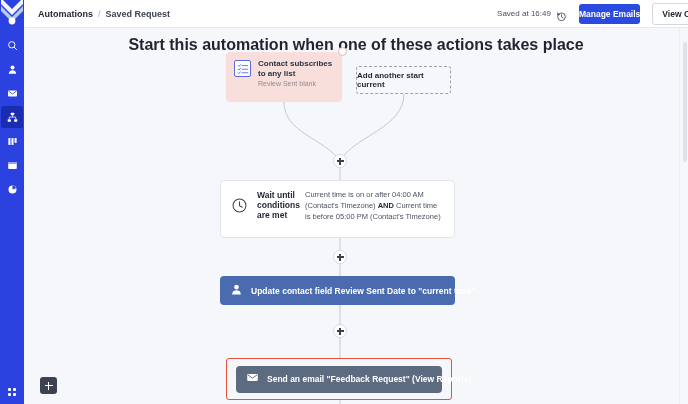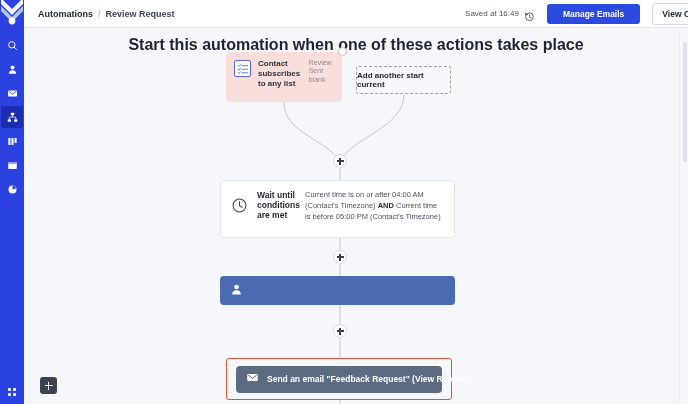--- a/index.html
+++ b/index.html
@@ -61,21 +61,21 @@
   .bc-current { color: #3d4454; font-weight: bold; }
   .header-right {
     margin-left: auto; display: flex; align-items: center; gap: 12px;
     padding-right: 0; height: 100%;
   }
   .saved-wrap { display: flex; align-items: center; gap: 5px; }
   .saved-text { font-size: 8px; color: #4a5061; }
   .history-icon { width: 11px; height: 11px; display: block; }
   .btn-primary {
     background: #2b4ae0; color: #fff; font-size: 8.5px; font-weight: bold;
-    border: none; border-radius: 3px; padding: 5px 16px; white-space: nowrap;
+    border: none; border-radius: 3px; padding: 5px 0; white-space: nowrap;
     cursor: pointer; font-family: inherit;
   }
   .btn-secondary {
     background: #fff; color: #1f2430; font-size: 8.5px; font-weight: bold;
     border: 1px solid #d4d8e2; border-radius: 3px; padding: 5px 9px;
     white-space: nowrap; cursor: pointer; font-family: inherit;
     margin-right: -30px;
   }
 
   
@@ -98,21 +98,21 @@
   .trigger-card {
     left: 202px; top: 24px; width: 116px; height: 50px;
     background: #f8dfdc; border-radius: 4px;
     display: flex; align-items: flex-start; padding: 7px 8px; gap: 7px;
   }
   .trigger-icon {
     width: 17px; height: 17px; flex: 0 0 17px; margin-top: 1px;
     border: 1px solid #5b6ae0; border-radius: 2px; background: #ffffff;
     display: flex; align-items: center; justify-content: center;
   }
-  .trigger-text { display: flex; flex-direction: row; gap: 1px; min-width: 0; }
+  .trigger-text { display: flex; flex-direction: column; gap: 1px; min-width: 0; }
   .trigger-title { font-size: 8px; font-weight: bold; color: #2d3344; line-height: 1.28; }
   .trigger-sub { font-size: 7px; color: #8f8a8c; line-height: 1.2; }
   .trigger-handle {
     position: absolute; right: -5px; top: -5px;
     width: 9px; height: 9px; border-radius: 50%;
     background: #ffffff; border: 1px solid #e2b7b2;
   }
 
   .add-trigger {
     left: 332px; top: 38px; width: 95px; height: 28px;
@@ -280,21 +280,21 @@
       </span>
     </div>
   </nav>
 
   <div class="right">
 
     <header class="header">
       <div class="breadcrumb">
         <span class="bc-root">Automations</span>
         <span class="bc-sep">/</span>
-        <span class="bc-current">Review Request</span>
+        <span class="bc-current">Saved Request</span>
       </div>
 
       <div class="header-right">
         <div class="saved-wrap">
           <span class="saved-text">Saved at 16:49</span>
           <span class="history-icon">
             <svg width="11" height="11" viewBox="0 0 16 16">
                 <circle cx="8" cy="8.4" r="5.6" fill="none" stroke="#3b4152" stroke-width="1.2"></circle>
                 <path d="M8 5.3 V8.5 L10.2 9.8" fill="none" stroke="#3b4152" stroke-width="1.2" stroke-linecap="round"></path>
                 <path d="M2.6 5.4 L2.4 2.6 M2.4 5.4 L5.2 5.2" fill="none" stroke="#3b4152" stroke-width="1.2" stroke-linecap="round"></path>
@@ -359,20 +359,21 @@
 
         <div class="plus-btn" style="left:309px; top:222px;"></div>
 
         <div class="node act-update">
           <span>
             <svg width="13" height="13" viewBox="0 0 16 16">
                 <circle cx="8" cy="5" r="2.9" fill="#ffffff"></circle>
                 <path d="M2.6 14c0-3 2.4-5 5.4-5s5.4 2 5.4 5z" fill="#ffffff"></path>
               </svg>
           </span>
+          <span class="act-label">Update contact field Review Sent Date to "current time"</span>
         </div>
 
         <div class="plus-btn" style="left:309px; top:296px;"></div>
 
         <div class="node act-email-wrap">
           <div class="act-email">
             <span>
               <svg width="13" height="13" viewBox="0 0 16 16">
                   <rect x="1.5" y="3.8" width="13" height="8.4" rx="1" fill="#ffffff"></rect>
                   <path d="M2.4 4.8 L8 8.8 L13.6 4.8" fill="none" stroke="#5d6b80" stroke-width="1.2"></path>

